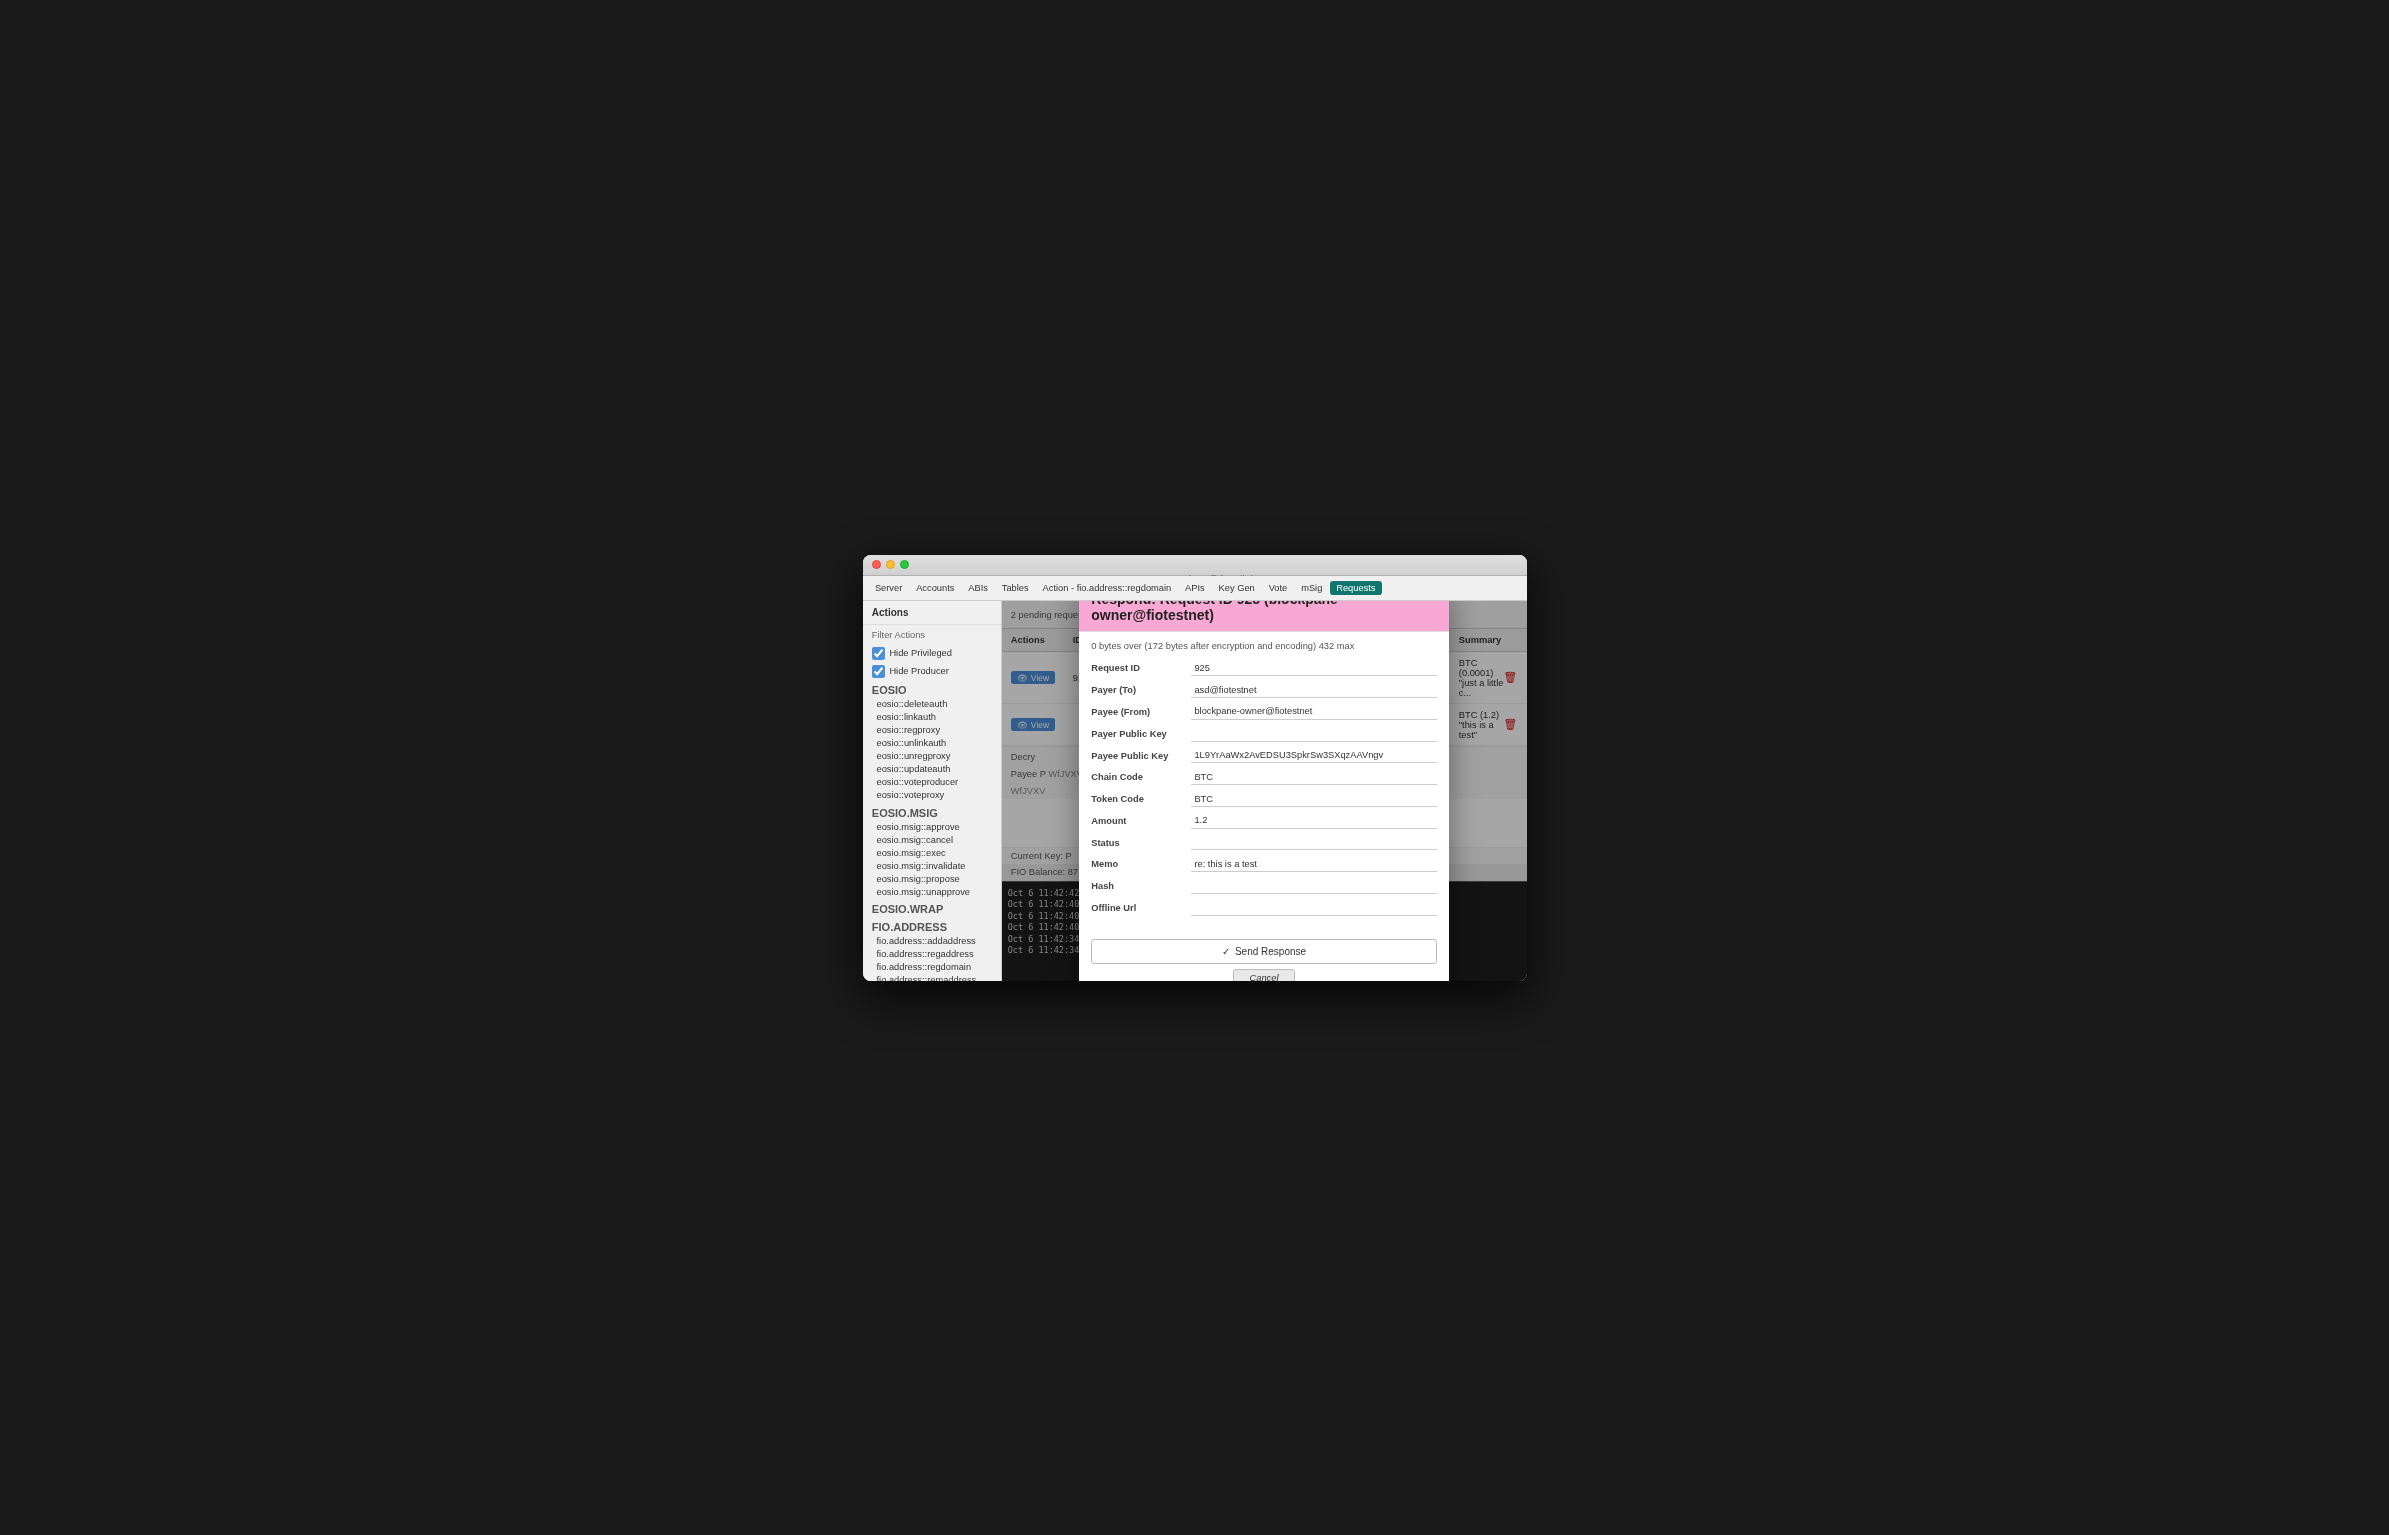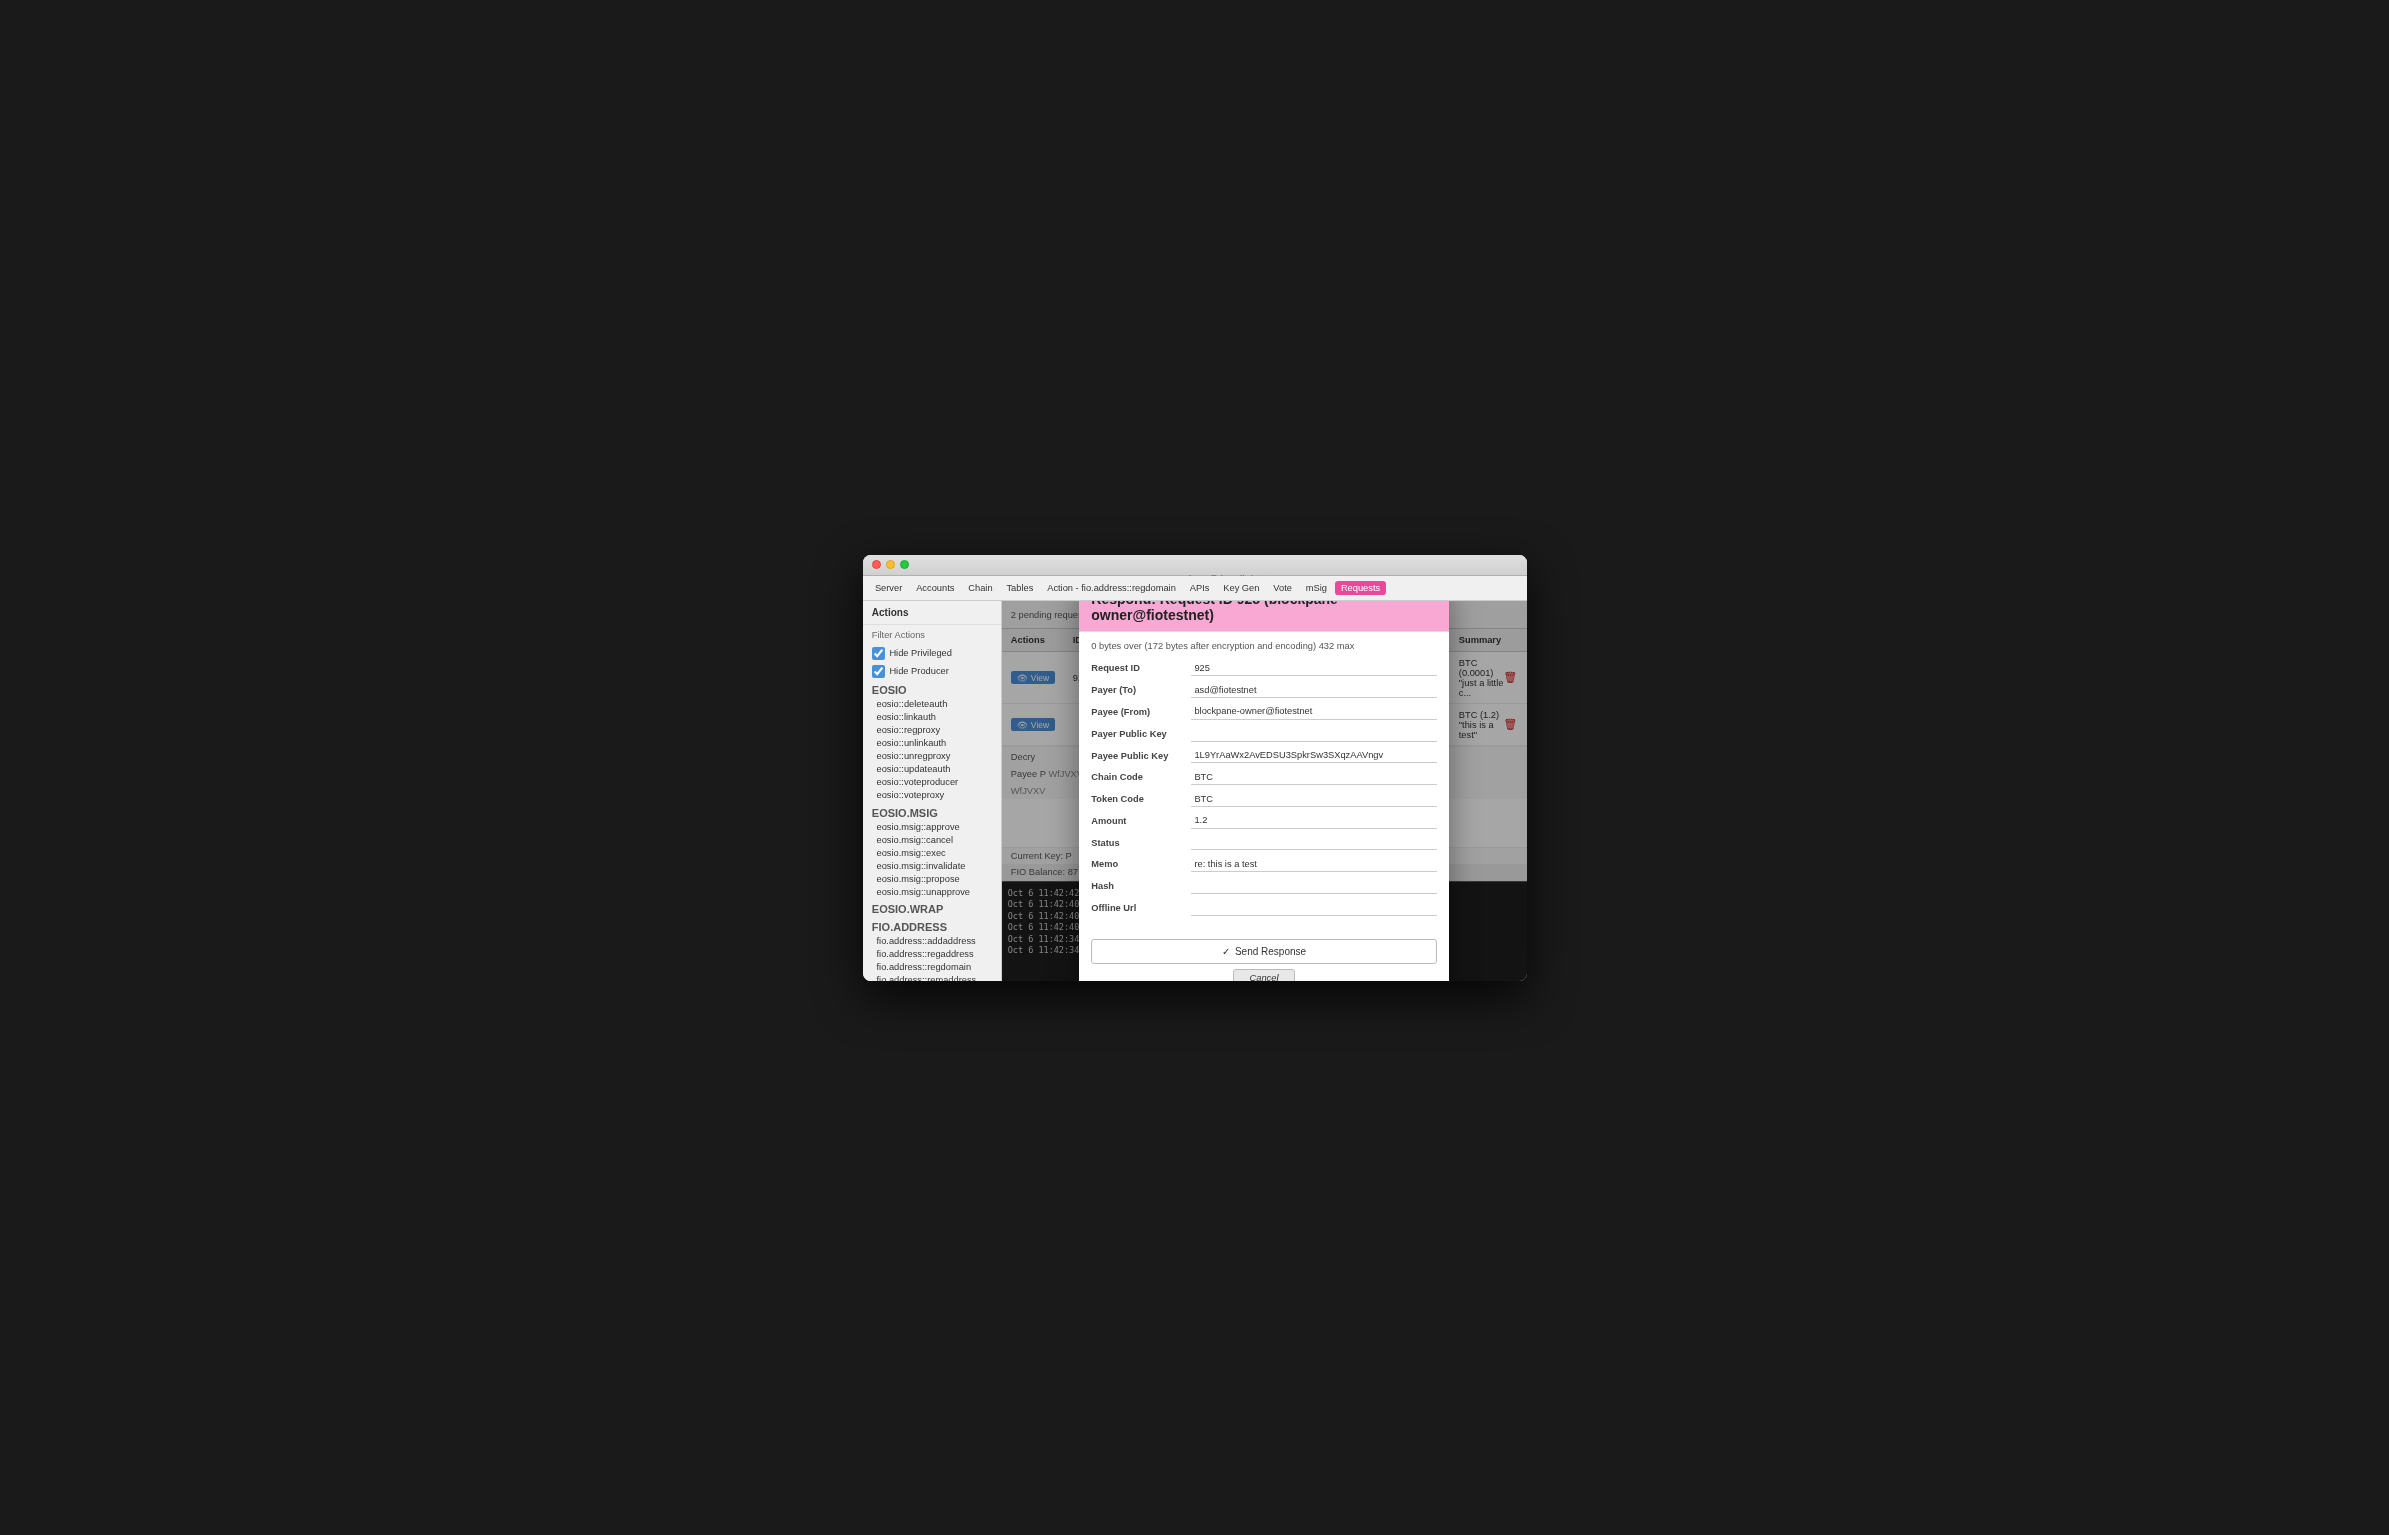--- a/index.html
+++ b/index.html
@@ -67,21 +67,21 @@
       text-align: center;
     }
     .menu-item {
       padding: 2.3px 6.2px;
       border-radius: 3.1px;
       font-size: 9.3px;
       color: #333;
       cursor: pointer;
     }
     .menu-item.active {
-      background: #ec4899;
+      background: #0f766e;
       color: white;
     }
     
     .toolbar {
       height: 28px;
       background: #f5f5f5;
       border-bottom: 0.8px solid #ccc;
       display: flex;
       align-items: center;
       padding: 0 9.3px;
@@ -329,21 +329,21 @@
       <div class="traffic-light tl-close"></div>
       <div class="traffic-light tl-min"></div>
       <div class="traffic-light tl-max"></div>
     </div>
     <span class="titlebar-title">Cryptonym - nodeos @ http://wintermute:8888</span>
   </div>
 
   <div class="menubar">
     <div class="menu-item">Server</div>
     <div class="menu-item">Accounts</div>
-    <div class="menu-item">Chain</div>
+    <div class="menu-item">ABIs</div>
     <div class="menu-item">Tables</div>
     <div class="menu-item">Action - fio.address::regdomain</div>
     <div class="menu-item">APIs</div>
     <div class="menu-item">Key Gen</div>
     <div class="menu-item">Vote</div>
     <div class="menu-item">mSig</div>
     <div class="menu-item active">Requests</div>
   </div>
 
   <div class="main-layout">

